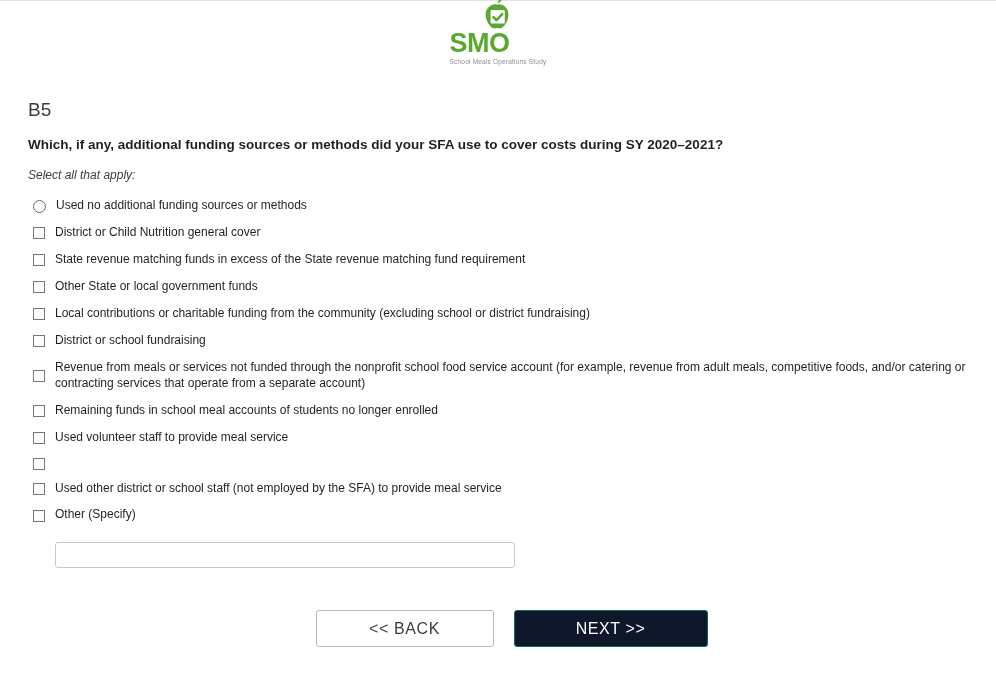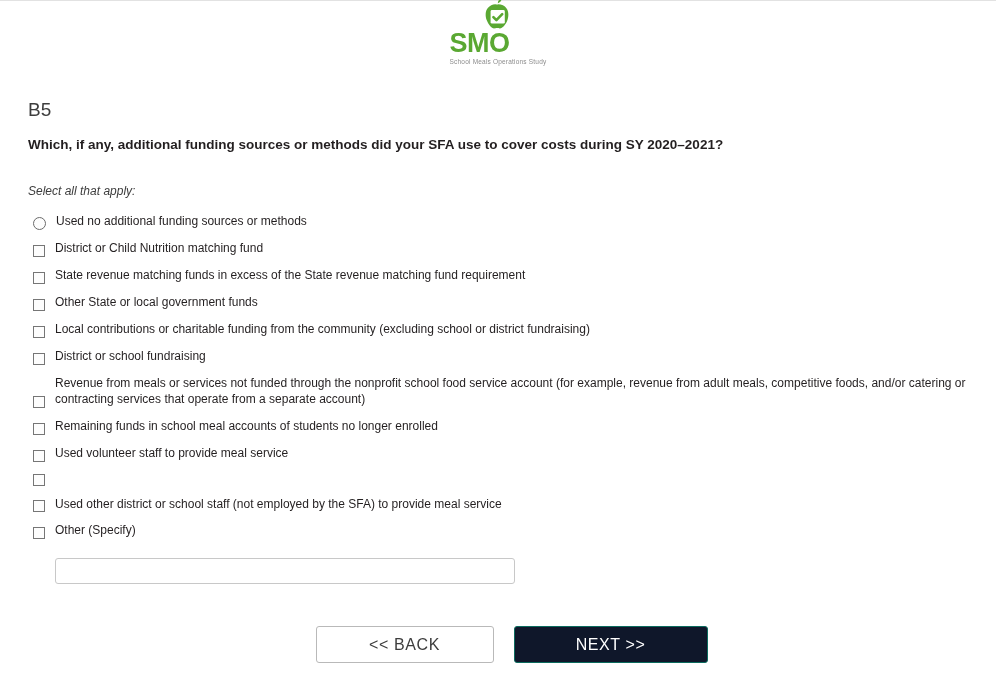--- a/index.html
+++ b/index.html
@@ -64,36 +64,36 @@
     font-size: 19px;
     color: #3d3d3d;
     margin-top: 36px;
     margin-bottom: 16px;
     font-weight: normal;
   }
   .q-text {
     font-size: 13.5px;
     font-weight: bold;
     color: #231f20;
-    margin-bottom: 32px;
+    margin-bottom: 16px;
   }
   .q-instruction {
     font-size: 12px;
     font-style: italic;
     color: #3d3d3d;
     margin-bottom: 16px;
   }
   
   .options {
     margin: 0;
     padding: 0;
   }
   .option {
     display: flex;
-    align-items: flex-end;
+    align-items: center;
     margin-bottom: 11px;
   }
   .option .box {
     flex: 0 0 auto;
     width: 12px;
     height: 12px;
     border: 1px solid #767676;
     background: #fdfdfd;
     margin-right: 10px;
     margin-left: 5px;
@@ -187,21 +187,21 @@
 
     <div class="options">
 
       <div class="option">
         <span class="box radio"></span>
         <span class="label">Used no additional funding sources or methods</span>
       </div>
 
       <div class="option">
         <span class="box"></span>
-        <span class="label">District or Child Nutrition matching fund</span>
+        <span class="label">District or Child Nutrition general cover</span>
       </div>
 
       <div class="option">
         <span class="box"></span>
         <span class="label">State revenue matching funds in excess of the State revenue matching fund requirement</span>
       </div>
 
       <div class="option">
         <span class="box"></span>
         <span class="label">Other State or local government funds</span>

